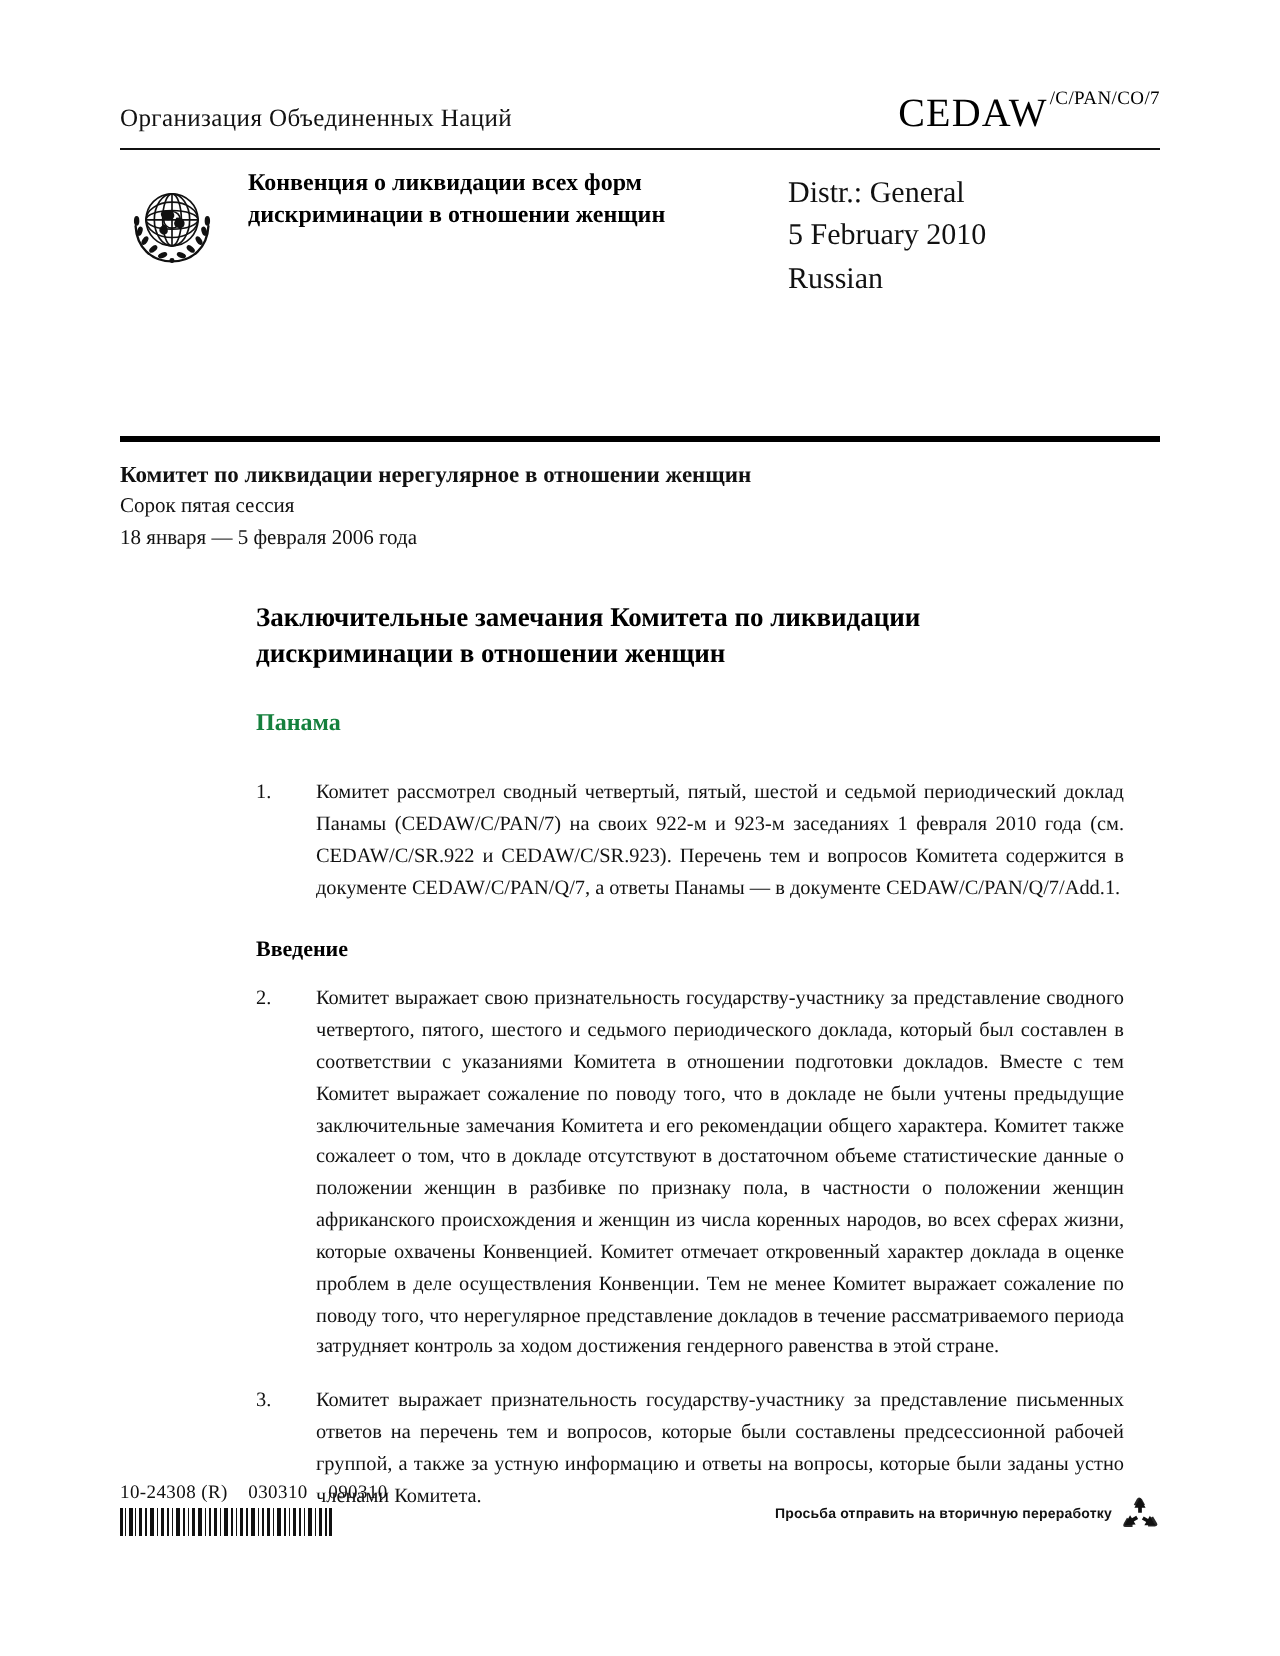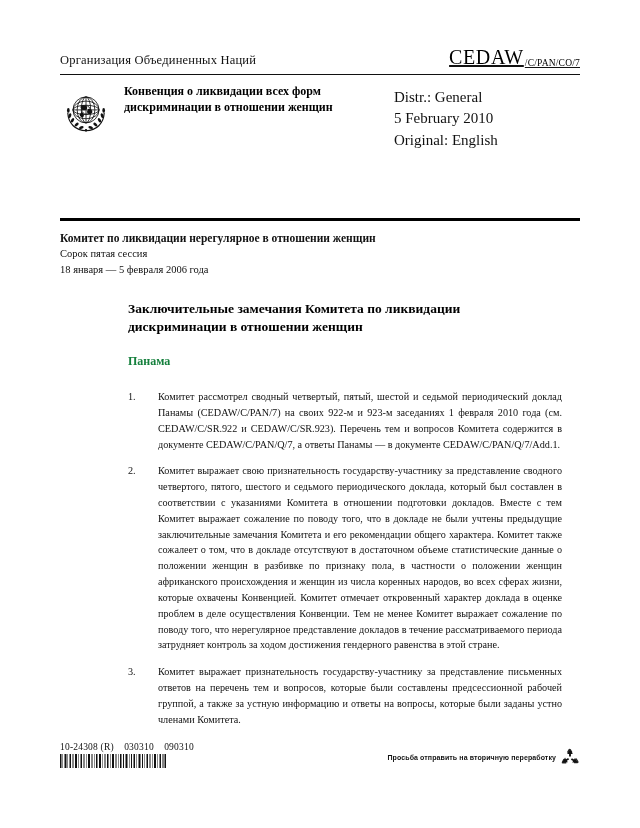--- a/index.html
+++ b/index.html
@@ -38,22 +38,21 @@
   .org-name {
     font-family: "Liberation Serif", serif;
     font-size: 12.5px;
     letter-spacing: 0.2px;
     color: #111;
     white-space: nowrap;
   }
   .symbol-line {
     white-space: nowrap;
     display: flex;
-    align-items: flex-end;
-    text-decoration: underline;
+    align-items: flex-start;
   }
   .symbol-main {
     font-family: "Liberation Serif", serif;
     font-size: 20px;
     letter-spacing: 0.6px;
     color: #000;
   }
   .symbol-suffix {
     font-family: "Liberation Serif", serif;
     font-size: 9.5px;
@@ -281,21 +280,21 @@
             <circle cx="50" cy="85" r="2.4"></circle>
           </g>
         </svg>
       </div>
 
       <div class="conv-title">Конвенция о ликвидации всех форм дискриминации в отношении женщин</div>
 
       <div class="distr-block">
         <div>Distr.: General</div>
         <div>5 February 2010</div>
-        <div>Original: English</div>
+        <div>Russian</div>
       </div>
 
     </div>
   </div>
 
   <div class="rule-thick"></div>
 
   <div class="committee">
     <div class="committee-name">Комитет по ликвидации нерегулярное в отношении женщин</div>
     <div class="committee-session">Сорок пятая сессия</div>
@@ -306,20 +305,21 @@
 
     <h1 class="doc-title">Заключительные замечания Комитета по ликвидации дискриминации в отношении женщин</h1>
 
     <div class="country">Панама</div>
 
     <div class="para first">
       <span class="num">1.</span>
       <span>Комитет рассмотрел сводный четвертый, пятый, шестой и седьмой периодический доклад Панамы (CEDAW/C/PAN/7) на своих 922-м и 923-м заседаниях 1 февраля 2010 года (см. CEDAW/C/SR.922 и CEDAW/C/SR.923). Перечень тем и вопросов Комитета содержится в документе CEDAW/C/PAN/Q/7, а ответы Панамы — в документе CEDAW/C/PAN/Q/7/Add.1.</span>
     </div>
 
+    <div class="section-head">Введение</div>
 
     <div class="para">
       <span class="num">2.</span>
       <span>Комитет выражает свою признательность государству-участнику за представление сводного четвертого, пятого, шестого и седьмого периодического доклада, который был составлен в соответствии с указаниями Комитета в отношении подготовки докладов. Вместе с тем Комитет выражает сожаление по поводу того, что в докладе не были учтены предыдущие заключительные замечания Комитета и его рекомендации общего характера. Комитет также сожалеет о том, что в докладе отсутствуют в достаточном объеме статистические данные о положении женщин в разбивке по признаку пола, в частности о положении женщин африканского происхождения и женщин из числа коренных народов, во всех сферах жизни, которые охвачены Конвенцией. Комитет отмечает откровенный характер доклада в оценке проблем в деле осуществления Конвенции. Тем не менее Комитет выражает сожаление по поводу того, что нерегулярное представление докладов в течение рассматриваемого периода затрудняет контроль за ходом достижения гендерного равенства в этой стране.</span>
     </div>
 
     <div class="para">
       <span class="num">3.</span>
       <span>Комитет выражает признательность государству-участнику за представление письменных ответов на перечень тем и вопросов, которые были составлены предсессионной рабочей группой, а также за устную информацию и ответы на вопросы, которые были заданы устно членами Комитета.</span>
     </div>

